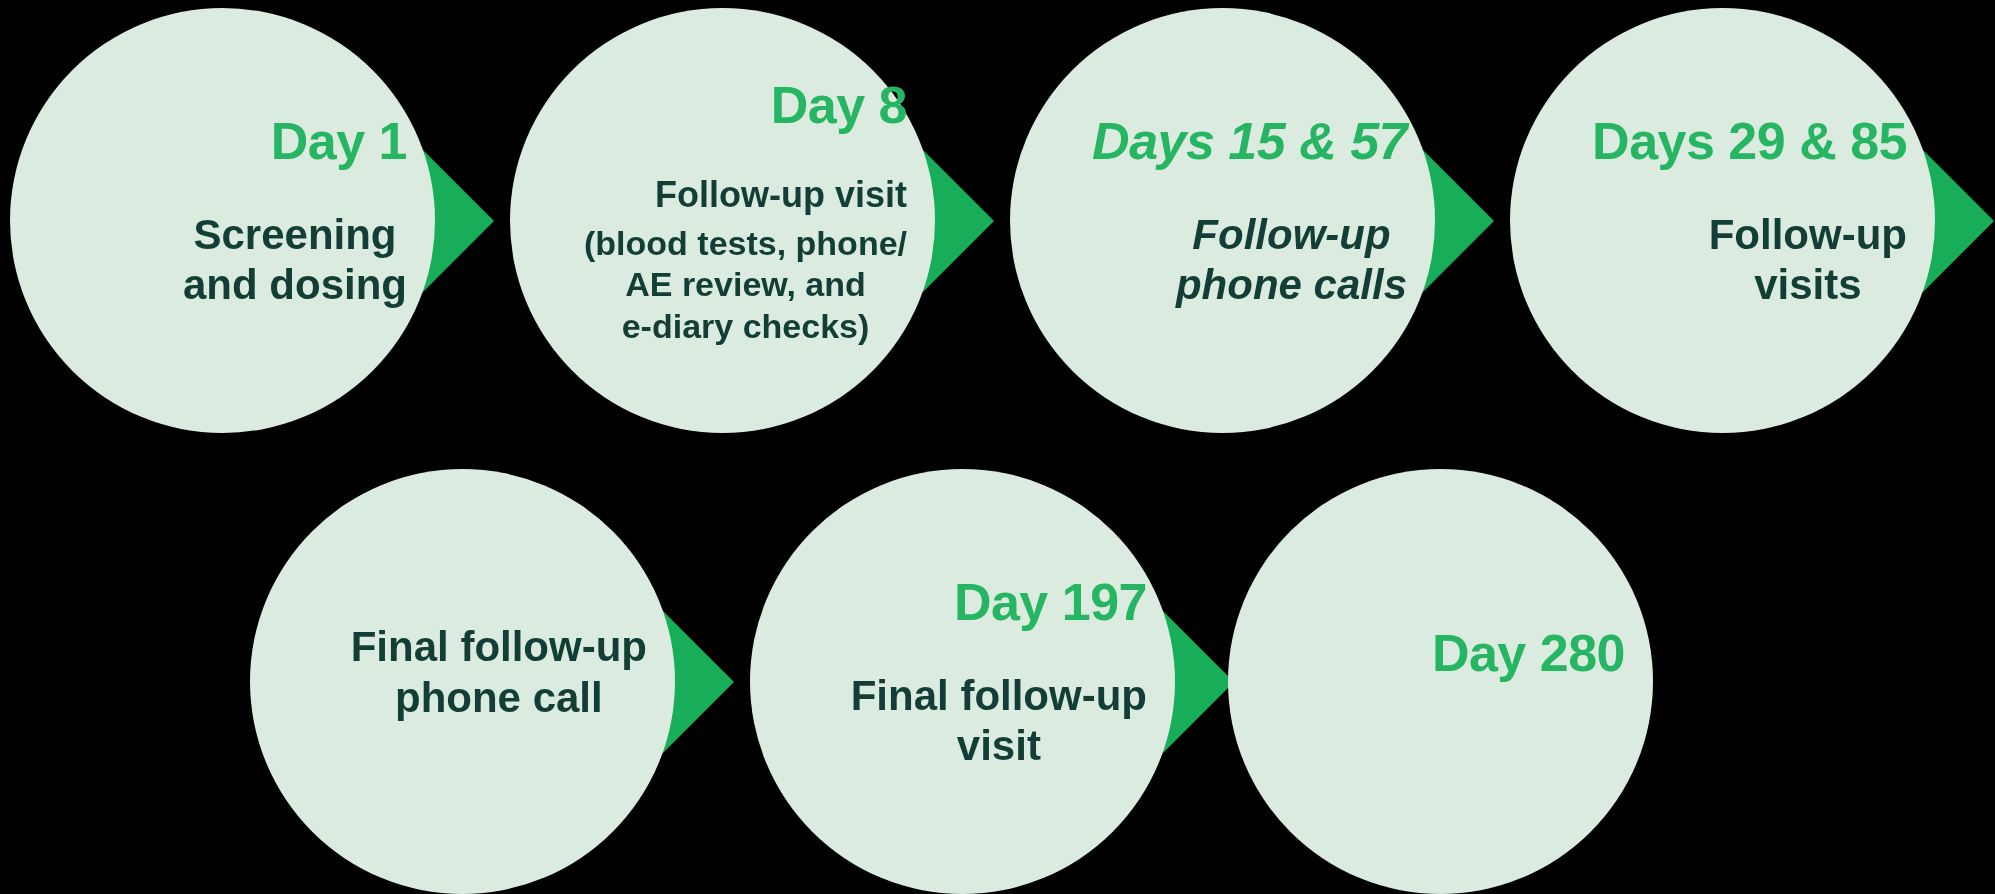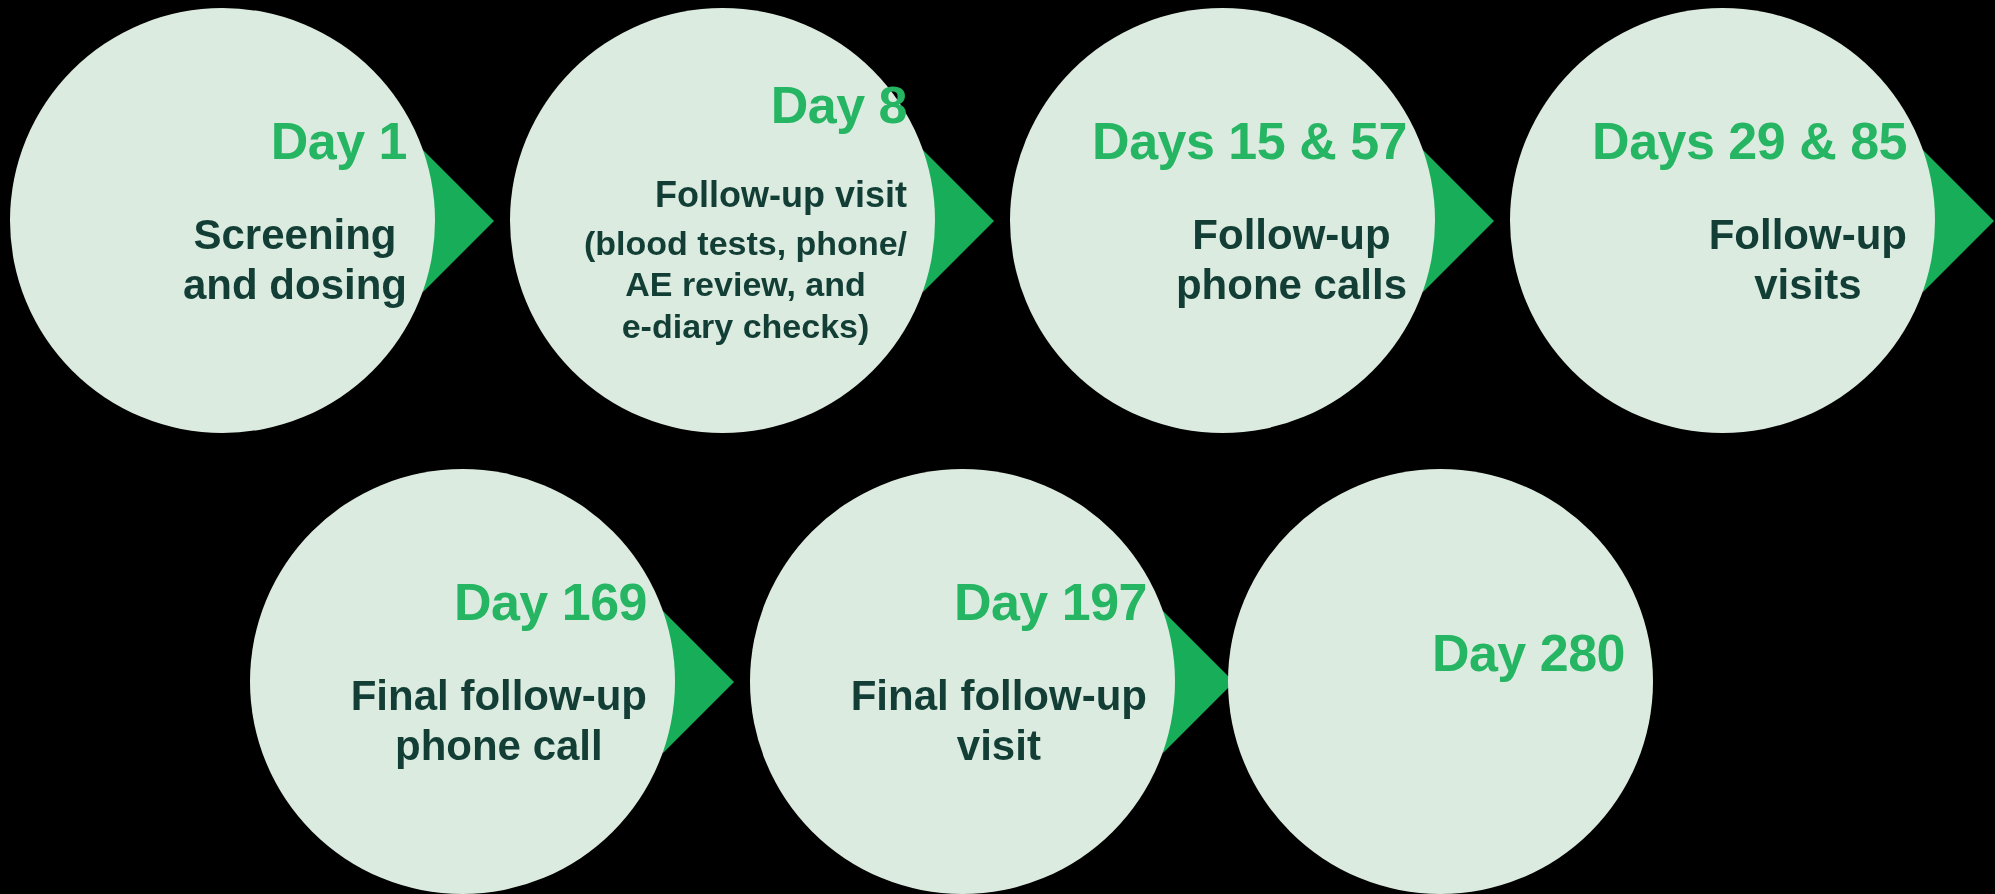--- a/index.html
+++ b/index.html
@@ -19,21 +19,21 @@
     overflow: hidden;
     font-family: "Liberation Sans", sans-serif;
   }
   .step {
     position: absolute;
     width: 425px;
     height: 425px;
   }
   .step-1 { left: 10px;   top: 8px; }
   .step-2 { left: 510px;  top: 8px; }
-  .step-3 { left: 1010px; top: 8px; }
+  .step-3 { left: 1010px; top: 8px; font-style: italic; }
   .step-4 { left: 1510px; top: 8px; }
   .step-5 { left: 250px;  top: 469px; }
   .step-6 { left: 750px;  top: 469px; }
   .step-7 { left: 1228px; top: 469px; }
 
   .circle {
     position: relative;
     z-index: 1;
     width: 425px;
     height: 425px;
@@ -129,21 +129,20 @@
       <div class="day-label">Days 29 &amp; 85</div>
 
       <div class="body-text">Follow-up
 visits</div>
 
     </div>
     <div class="arrow-right"></div>
   </div>
     <div class="step step-5">
     <div class="circle">
-      <div class="day-label">Day 169</div>
 
       <div class="body-text">Final follow-up
 phone call</div>
 
     </div>
     <div class="arrow-right"></div>
   </div>
     <div class="step step-6">
     <div class="circle">
       <div class="day-label">Day 197</div>

